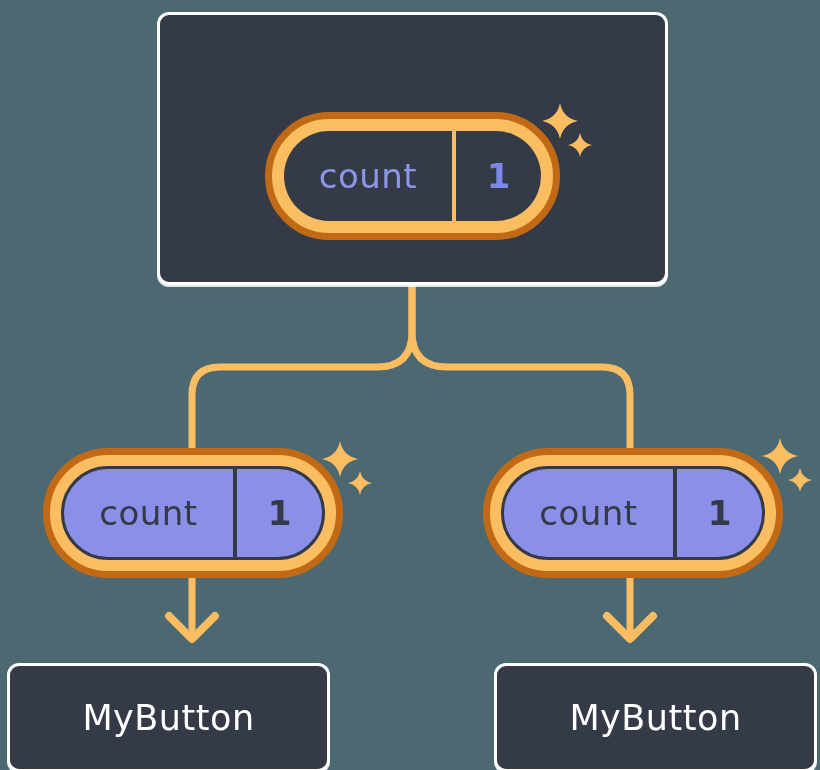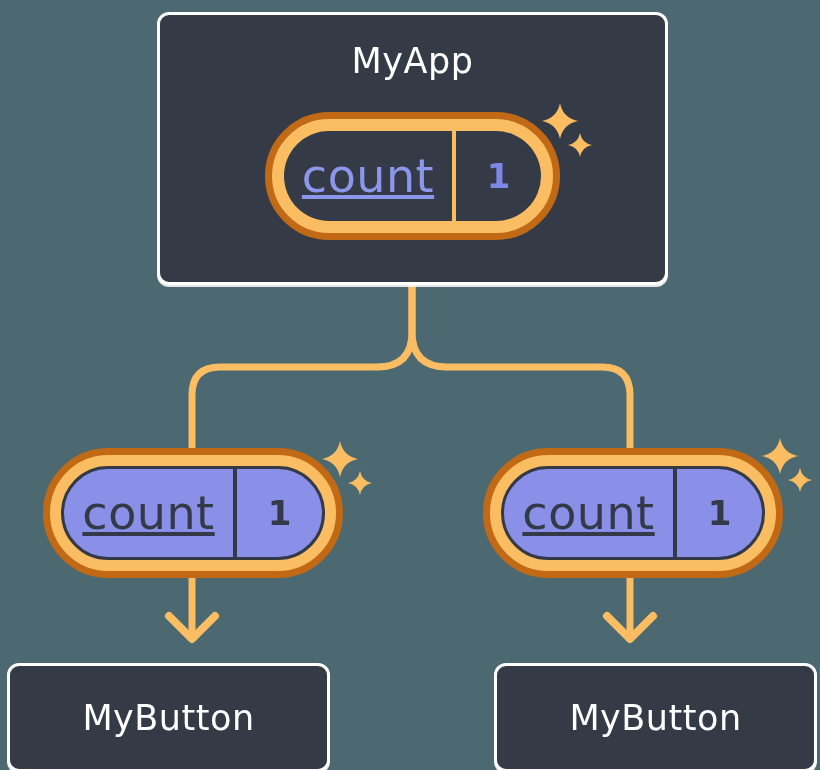--- a/index.html
+++ b/index.html
@@ -61,21 +61,21 @@
     width:100%; height:100%;
     box-sizing:border-box;
     border-radius:999px;
     display:flex; align-items:stretch;
     overflow:hidden;
   }
   .pill-state .pill-inner { background:#343A46; }
   .pill-prop  .pill-inner { background:#8A90E8; border:3px solid #333947; }
 
   .pill-cell { display:flex; align-items:center; justify-content:center; }
-  .cell-label { flex:1; font-size:46px; letter-spacing:0.5px;text-decoration:underline; }
+  .cell-label { flex:1; font-size:34px; letter-spacing:0.5px; }
   .cell-value { width:85px; font-weight:bold; font-size:34px; }
   .pill-divider { width:4px; flex:0 0 4px; }
 
   .pill-state .pill-divider { background:#FABD62; }
   .pill-prop  .pill-divider { background:#333947; }
   .pill-state .cell-label { color:#8C96EB; }
   .pill-state .cell-value { color:#7D87E6; }
   .pill-prop  .cell-label, .pill-prop .cell-value { color:#333947; font-weight:500; }
   .pill-prop  .cell-value { font-weight:bold; }
 
@@ -94,21 +94,20 @@
   <svg class="connectors" width="820" height="770" viewBox="0 0 820 770">
     <g fill="none" stroke="#FABD62" stroke-width="7" stroke-linecap="round" stroke-linejoin="round">
       <path d="M412 283 L412 332 Q412 367 377 367 L220 367 Q192 367 192 395 L192 632"></path>
       <path d="M412 283 L412 332 Q412 367 447 367 L602 367 Q630 367 630 395 L630 632"></path>
       <path stroke-width="8" d="M169 616 L192 639 L215 616"></path>
       <path stroke-width="8" d="M607 616 L630 639 L653 616"></path>
     </g>
   </svg>
 
   <div class="node node-root">
-    <div class="node-title root-title">MyApp</div>
 
     <div class="pill pill-state">
       <div class="pill-inner">
         <div class="pill-cell cell-label">count</div>
         <div class="pill-divider"></div>
         <div class="pill-cell cell-value">1</div>
       </div>
     </div>
   </div>
 

